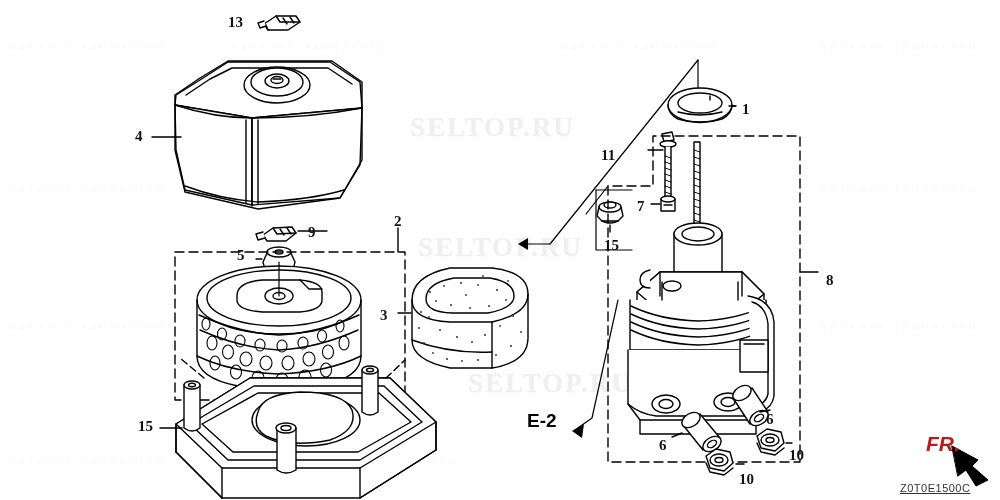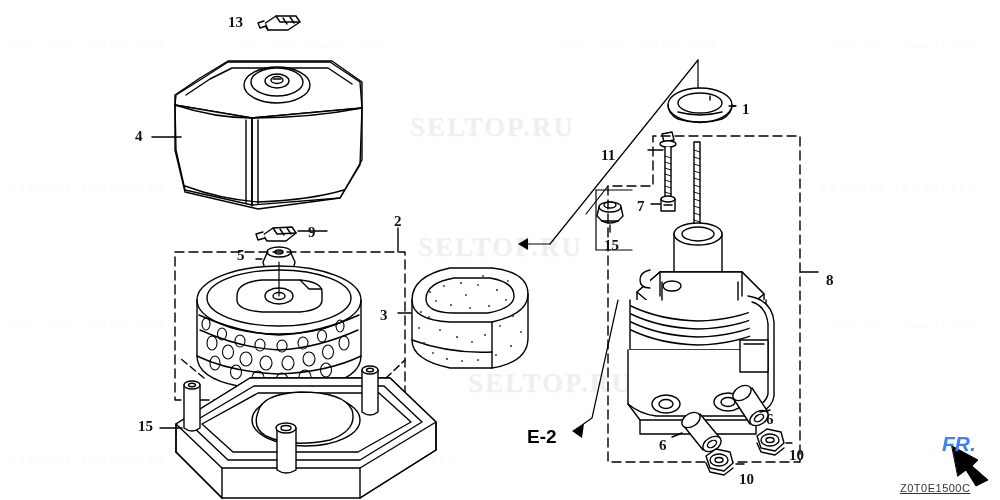--- a/index.html
+++ b/index.html
@@ -7,23 +7,23 @@
        font-family:"Liberation Sans", sans-serif;}
   #stage{position:relative;width:1000px;height:500px;background:#fff;}
   svg.layer{position:absolute;left:0;top:0;width:1000px;height:500px;}
   .wm{position:absolute;font-family:"Liberation Serif", serif;font-weight:bold;
       color:#f0f0f0;letter-spacing:2px;user-select:none;white-space:nowrap;}
   .wm.big{font-size:27px;color:#efefef;text-shadow:1px 1px 0 #fafafa;}
   .wm.tiny{font-size:13px;color:#fbfbfb;letter-spacing:3px;}
   .lbl{position:absolute;font-family:"Liberation Serif", serif;
        font-size:15px;font-weight:bold;color:#111;white-space:nowrap;}
   .e2{position:absolute;font-family:"Liberation Sans", sans-serif;
-      font-size:19px;font-weight:bold;color:#000;letter-spacing:0px;margin-top:16px;}
+      font-size:19px;font-weight:bold;color:#000;letter-spacing:0px;}
   .fr{position:absolute;font-family:"Liberation Sans", sans-serif;
-      font-size:21px;font-weight:bold;font-style:italic;color:#3b82f6;margin-left:16px;}
+      font-size:21px;font-weight:bold;font-style:italic;color:#b91c1c;}
   .code{position:absolute;font-family:"Liberation Sans", sans-serif;
         font-size:11px;color:#333;letter-spacing:0.5px;}
 </style>
 </head>
 <body>
 
 <div id="stage">
 
   <div id="wm-layer">
       <div class="wm big" style="left: 410px; top: 112px;">SELTOP.RU</div>

